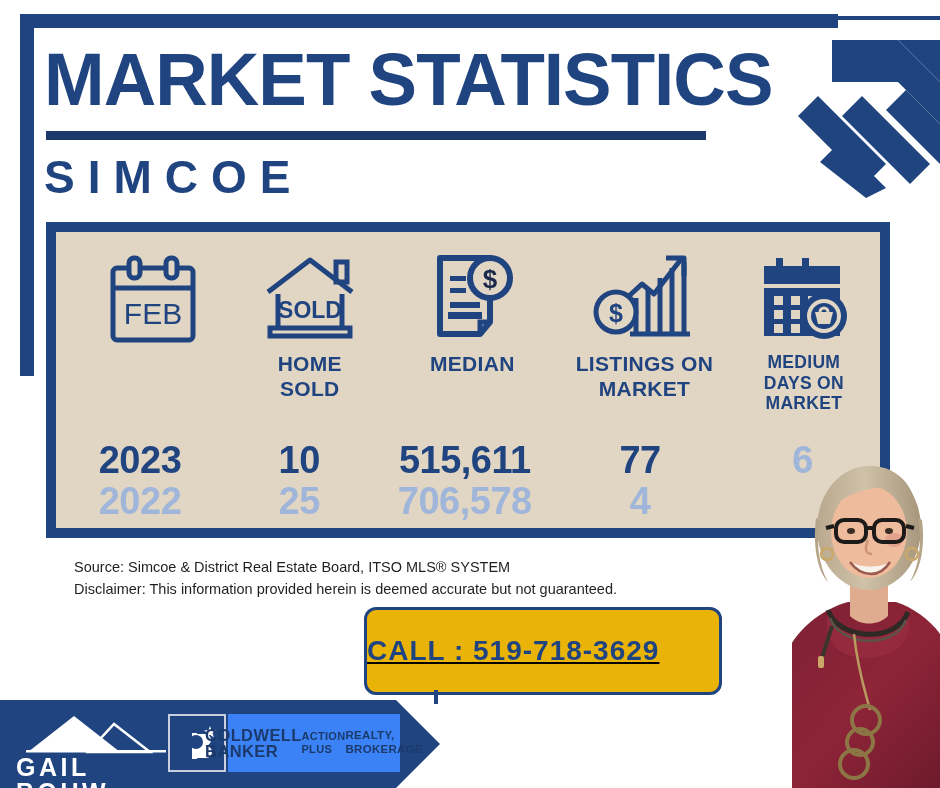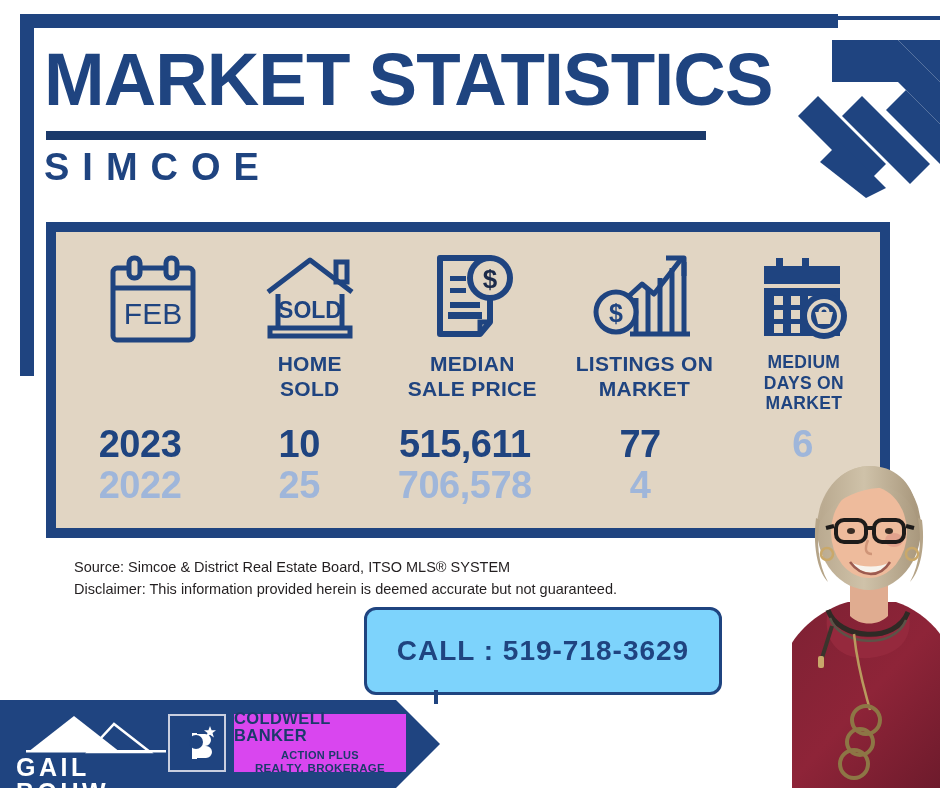--- a/index.html
+++ b/index.html
@@ -8,21 +8,21 @@
 
   
   .frame-top{position:absolute;left:20px;top:14px;width:818px;height:14px;background:#1f4480;}
   .frame-left{position:absolute;left:20px;top:14px;width:14px;height:362px;background:#1f4480;}
 
   
   .title{position:absolute;left:44px;top:42px;font-size:75px;font-weight:bold;
          color:#1f4480;letter-spacing:-1px;line-height:1;white-space:nowrap;
          transform:scaleX(.97);transform-origin:left center;}
   .title-rule{position:absolute;left:46px;top:131px;width:660px;height:9px;background:#1b3a6b;}
-  .subtitle{position:absolute;left:44px;top:148px;font-size:38px;font-weight:bold;
+  .subtitle{position:absolute;left:44px;top:154px;font-size:46px;font-weight:bold;
             color:#1f4480;letter-spacing:13px;line-height:1;}
 
   
   .chevron{position:absolute;left:790px;top:38px;width:160px;height:160px;overflow:hidden;}
   .chevron svg{display:block;}
 
   
   .panel{position:absolute;left:46px;top:222px;width:844px;height:316px;
          background:#1f4480;box-sizing:border-box;padding:10px;}
   .panel-inner{width:100%;height:100%;background:#e1d5c3;position:relative;}
@@ -33,55 +33,55 @@
   .col.c1{flex:0.93;}
   .col.c2{flex:1.12;}
   .col.c3{flex:1.05;}
   .col.c4{flex:0.96;}
 
   .icon-wrap{height:104px;display:flex;align-items:center;justify-content:center;}
   .cap{font-size:21px;font-weight:bold;color:#1f4480;text-align:center;
        line-height:1.18;letter-spacing:.3px;}
   .cap.small{font-size:17.5px;}
 
-  .vals{position:absolute;left:0;bottom:22px;width:100%;display:flex;}
+  .vals{position:absolute;left:0;bottom:6px;width:100%;display:flex;}
   .vcol{flex:1;text-align:center;}
   .vcol.c0{flex:1.04;} .vcol.c1{flex:0.93;} .vcol.c2{flex:1.12;}
   .vcol.c3{flex:1.05;} .vcol.c4{flex:0.96;}
   .v-cur{font-size:38px;font-weight:bold;color:#1f4480;line-height:1.08;letter-spacing:-.5px;}
   .v-prev{font-size:38px;font-weight:bold;color:#9fb6da;line-height:1.08;letter-spacing:-.5px;}
 
   
   .disclaimer{position:absolute;left:74px;top:556px;font-size:14.5px;color:#231f20;
               line-height:1.55;}
 
   
   .cta{position:absolute;left:364px;top:607px;width:352px;height:82px;
-       border:3px solid #1f4480;border-radius:12px;background:#7dd3fc;
-       display:flex;flex-direction:column;align-items:center;justify-content:center;}
+       border:3px solid #1f4480;border-radius:12px;background:#eab308;
+       display:flex;flex-direction:column;align-items:flex-start;justify-content:center;text-decoration:underline;}
   .cta-phone{font-size:28px;font-weight:bold;color:#1f4480;letter-spacing:1px;line-height:1.15;}
   .cta-web{font-size:28px;font-weight:bold;color:#1f4480;letter-spacing:1px;line-height:1.15;}
 
   
   .footer{position:absolute;left:0;top:700px;width:450px;height:88px;}
   .footer-bar{position:absolute;left:0;top:0;width:390px;height:88px;background:#1f4480;}
   .footer-arrow{position:absolute;left:330px;top:0;width:120px;height:88px;}
   .footer-rule{position:absolute;left:404px;top:16px;width:536px;height:4px;background:#1f4480;}
   .footer-tick{position:absolute;left:434px;top:690px;width:4px;height:14px;background:#1f4480;}
 
   .brand{position:absolute;left:16px;top:12px;width:160px;}
   .brand-mtn{display:block;}
   .brand-name{font-size:25px;font-weight:bold;color:#fff;letter-spacing:3.5px;line-height:1;
               margin-top:1px;}
 
   .cb-logo{position:absolute;left:168px;top:714px;width:58px;height:58px;background:#1f4480;
            border:2px solid #c9cfe0;box-sizing:border-box;
            display:flex;align-items:center;justify-content:center;}
-  .cb-text{position:absolute;left:228px;top:714px;width:172px;height:58px;background:#d946ef;
-           display:flex;flex-direction:column;align-items:center;justify-content:center;margin-left:6px;}
+  .cb-text{position:absolute;left:228px;top:714px;width:172px;height:58px;background:#3b82f6;
+           display:flex;align-items:center;justify-content:center;}
   .cb-name{font-size:16.5px;font-weight:bold;color:#1b3a6b;letter-spacing:.4px;line-height:1;}
   .cb-divider{width:66px;height:2px;background:#9fb6da;margin:3px 0 3px;}
   .cb-l1{font-size:11px;font-weight:bold;color:#1b3a6b;letter-spacing:.3px;line-height:1.2;}
   .cb-l2{font-size:11.5px;font-weight:bold;color:#1b3a6b;letter-spacing:.3px;line-height:1.2;}
 
   
   .photo{position:absolute;left:792px;top:458px;width:148px;height:330px;overflow:hidden;}
 </style>
 </head>
 <body>
@@ -144,21 +144,20 @@
             <path d="M68 72 L58 72 L58 84" fill="none" stroke="#1f4480" stroke-width="5"></path>
             <rect x="28" y="26" width="16" height="5" fill="#1f4480"></rect>
             <rect x="28" y="38" width="16" height="5" fill="#1f4480"></rect>
             <rect x="28" y="52" width="30" height="6" fill="#1f4480"></rect>
             <rect x="26" y="62" width="34" height="7" fill="#1f4480"></rect>
             <circle cx="68" cy="28" r="20" fill="#e1d5c3" stroke="#1f4480" stroke-width="6"></circle>
             <text x="68" y="38" text-anchor="middle" font-family="Liberation Sans, sans-serif" font-size="26" font-weight="bold" fill="#1b2a4a">$</text>
           </svg>
         </div>
         <div class="cap">MEDIAN</div>
-        <div class="cap">SALE PRICE</div>
       </div>
 
       <div class="col c3">
         <div class="icon-wrap">
           <svg width="104" height="100" viewBox="0 0 104 100">
             <g stroke="#1f4480" stroke-width="5" fill="none">
               <line x1="44" y1="82" x2="44" y2="48"></line>
               <line x1="56" y1="82" x2="56" y2="38"></line>
               <line x1="68" y1="82" x2="68" y2="28"></line>
               <line x1="80" y1="82" x2="80" y2="18"></line>

